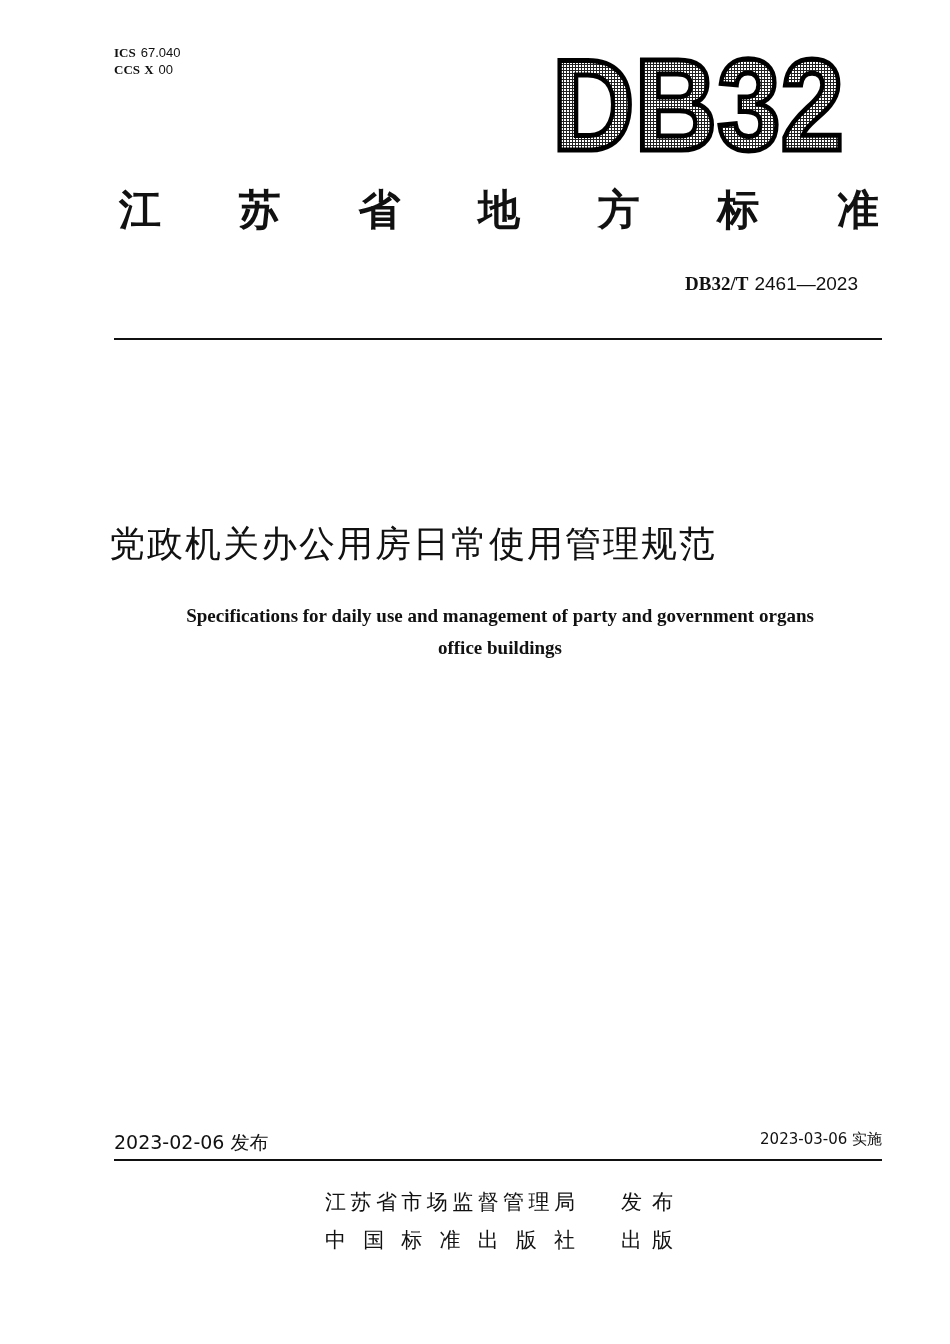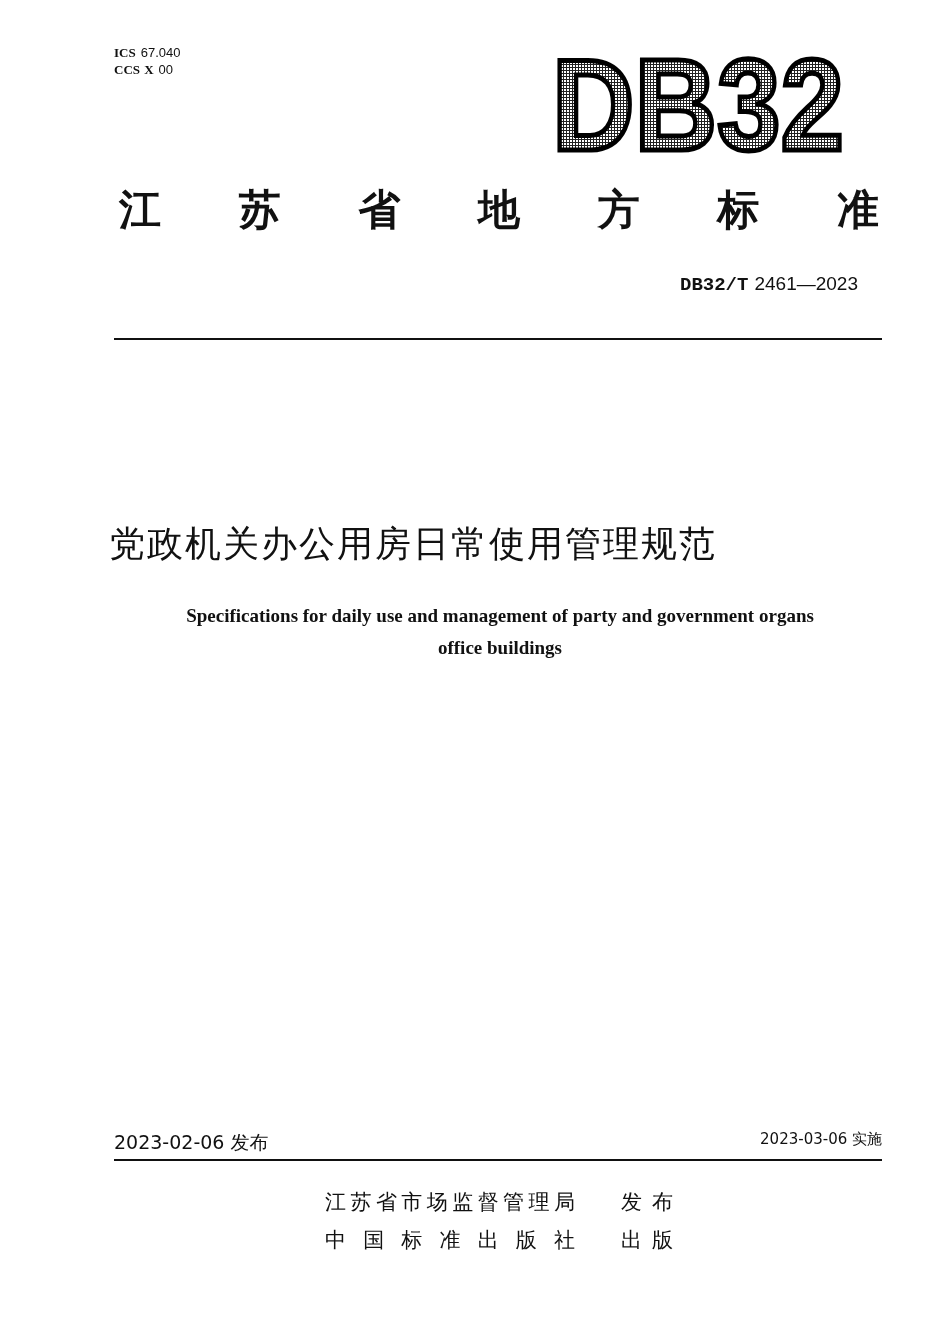--- a/index.html
+++ b/index.html
@@ -6,21 +6,21 @@
     body { width: 950px; height: 1344px; position: relative; overflow: hidden; color: #111; font-family: "DejaVu Sans", sans-serif; }
     .abs { position: absolute; }
     .codes { left: 114px; top: 44px; font-size: 13px; line-height: 17px; }
     .codes .b { font-family: "Liberation Serif", serif; font-weight: bold; }
     .codes .v { font-family: "Liberation Sans", sans-serif; margin-left: 5px; }
     .logo { left: 548px; top: 46px; width: 300px; height: 112px; }
     .logo svg { width: 100%; height: 100%; }
     .std-title { left: 114px; top: 182px; width: 770px; display: flex; justify-content: space-between; font-size: 42px; font-weight: bold; letter-spacing: 0; }
     .std-title span { display: inline-block; width: 52px; text-align: center; }
     .std-no { right: 92px; top: 272px; font-size: 19px; }
-    .std-no .b { font-family: Liberation Mono, monospace; font-weight: bold; }
+    .std-no .b { font-family: Liberation Serif, serif; font-weight: bold; }
     .std-no .n { font-family: "Liberation Sans", sans-serif; }
     .rule { left: 114px; width: 768px; height: 2px; background: #111; }
     .zh-title { left: 0; width: 826px; top: 520px; text-align: center; font-size: 36px; letter-spacing: 2px; }
     .en-title { left: 120px; width: 760px; top: 600px; text-align: center; font-family: "Liberation Serif", serif; font-weight: bold; font-size: 19px; line-height: 32px; }
     .date-l { left: 114px; top: 1130px; font-size: 19px; text-align: right; }
     .date-r { right: 68px; top: 1130px; font-size: 15px; }
     .pub { left: 325px; font-size: 21px; display: flex; }
     .pub .org { width: 250px; display: flex; justify-content: space-between; }
     .pub .act { margin-left: 46px; letter-spacing: 10px; }
   </style>

